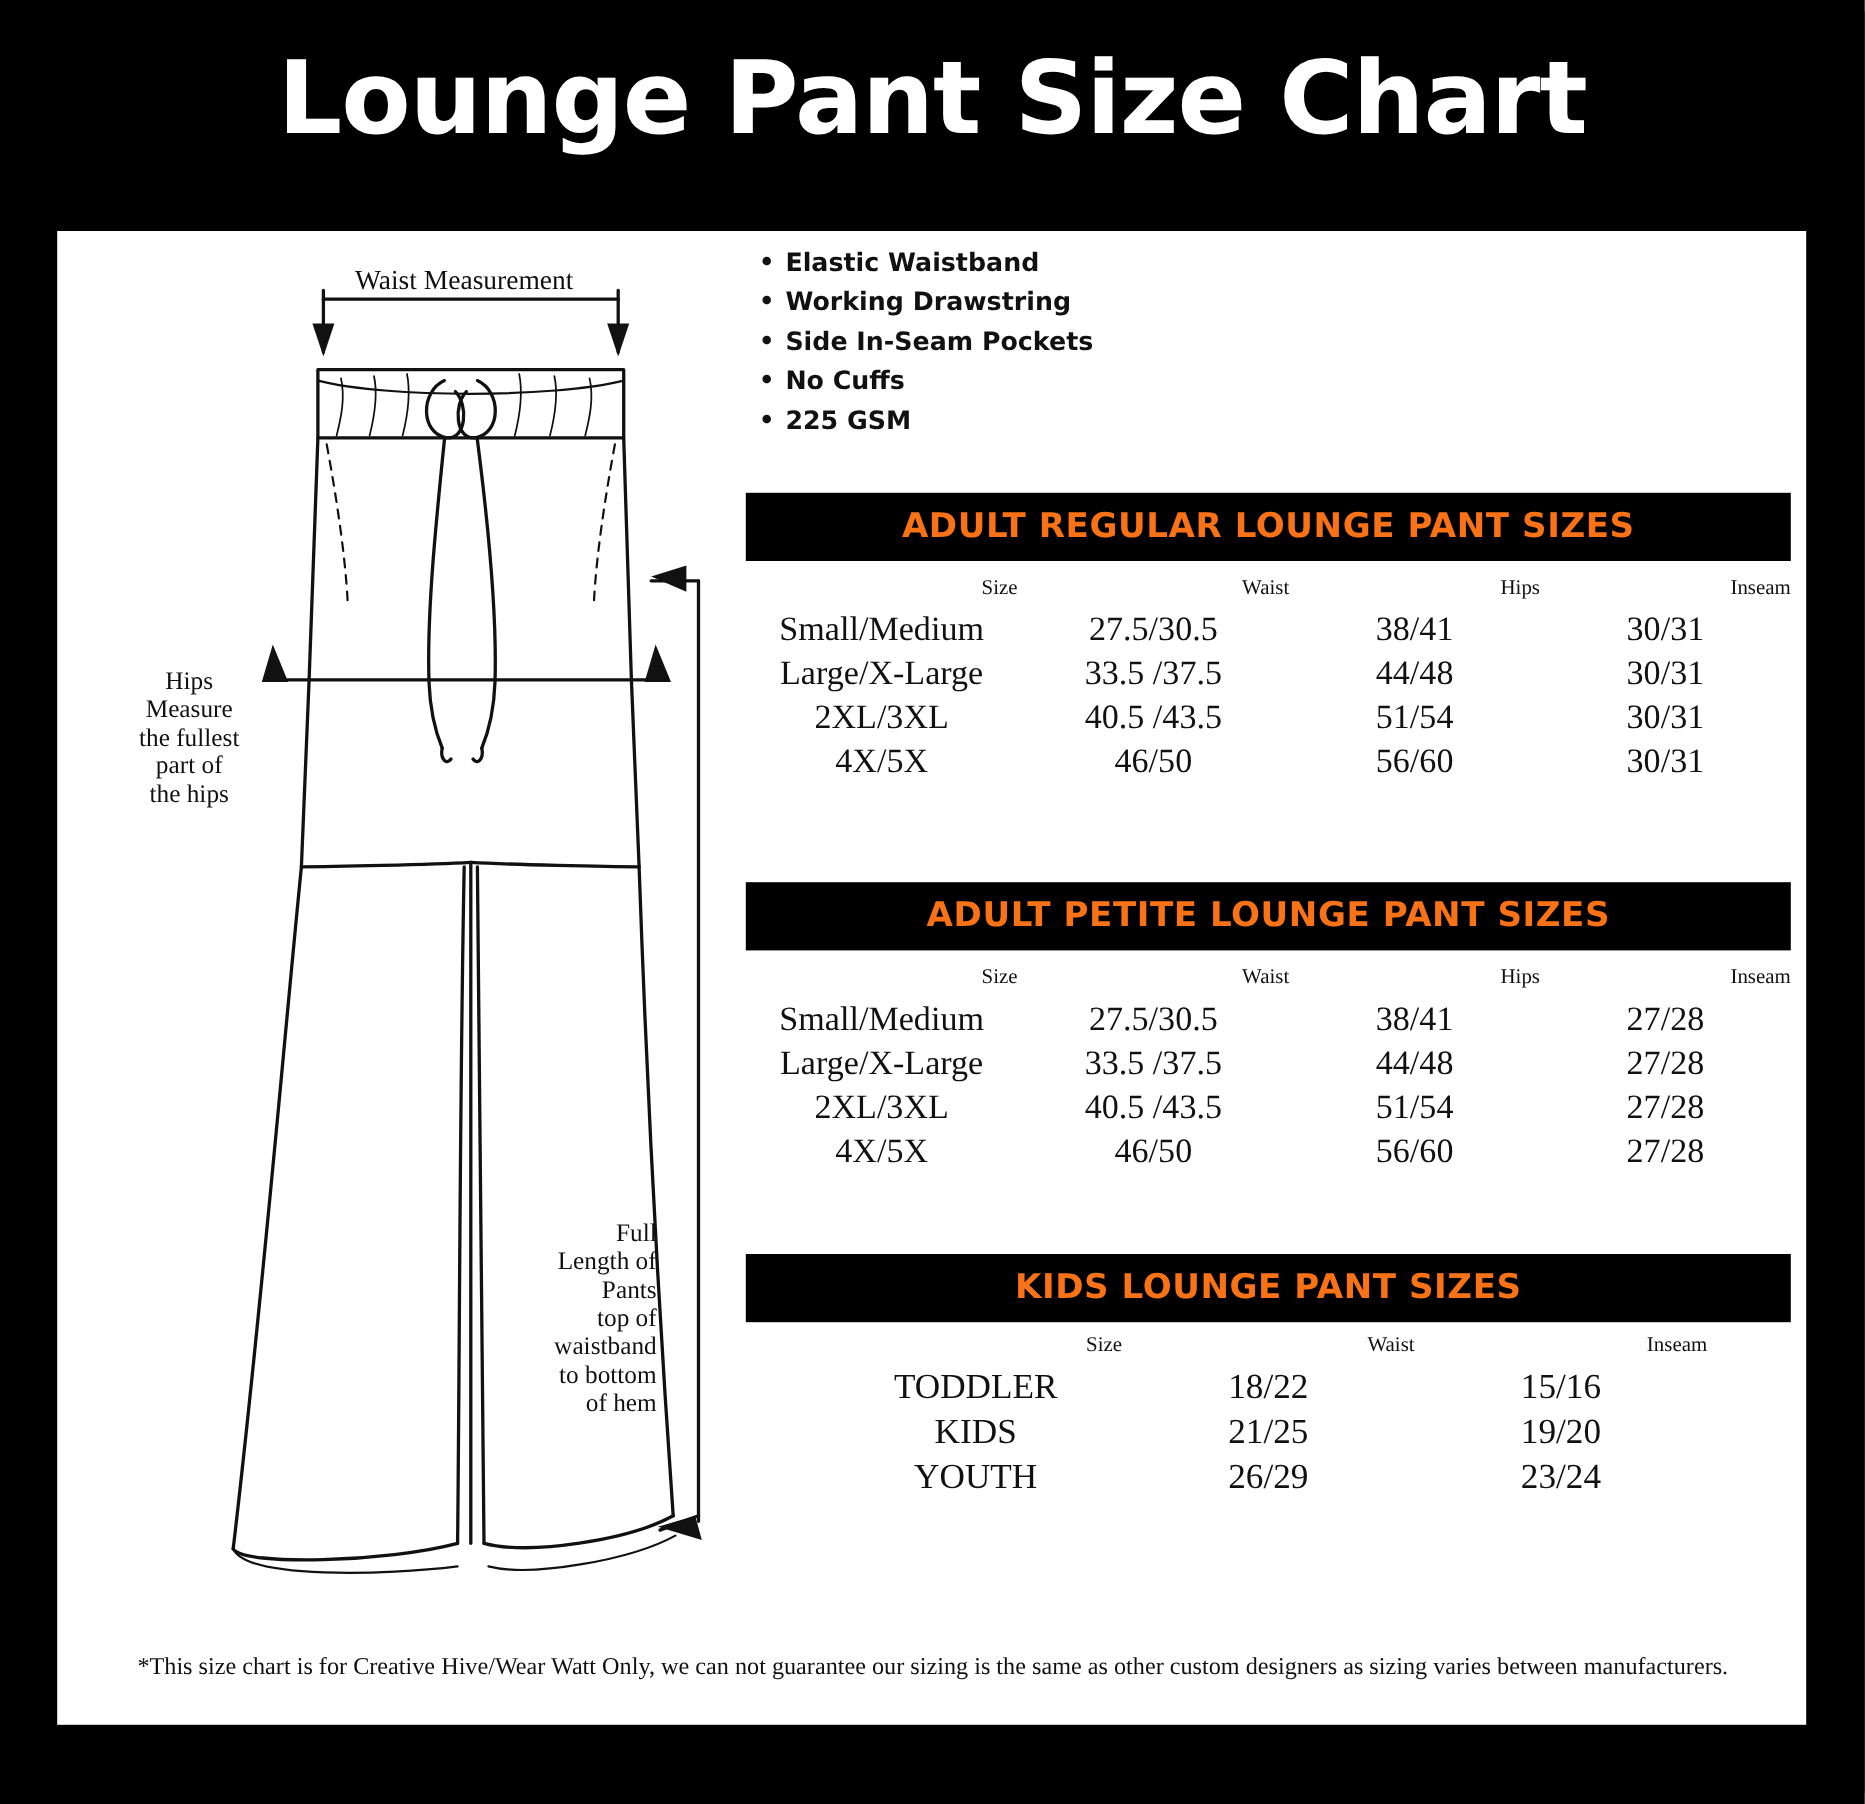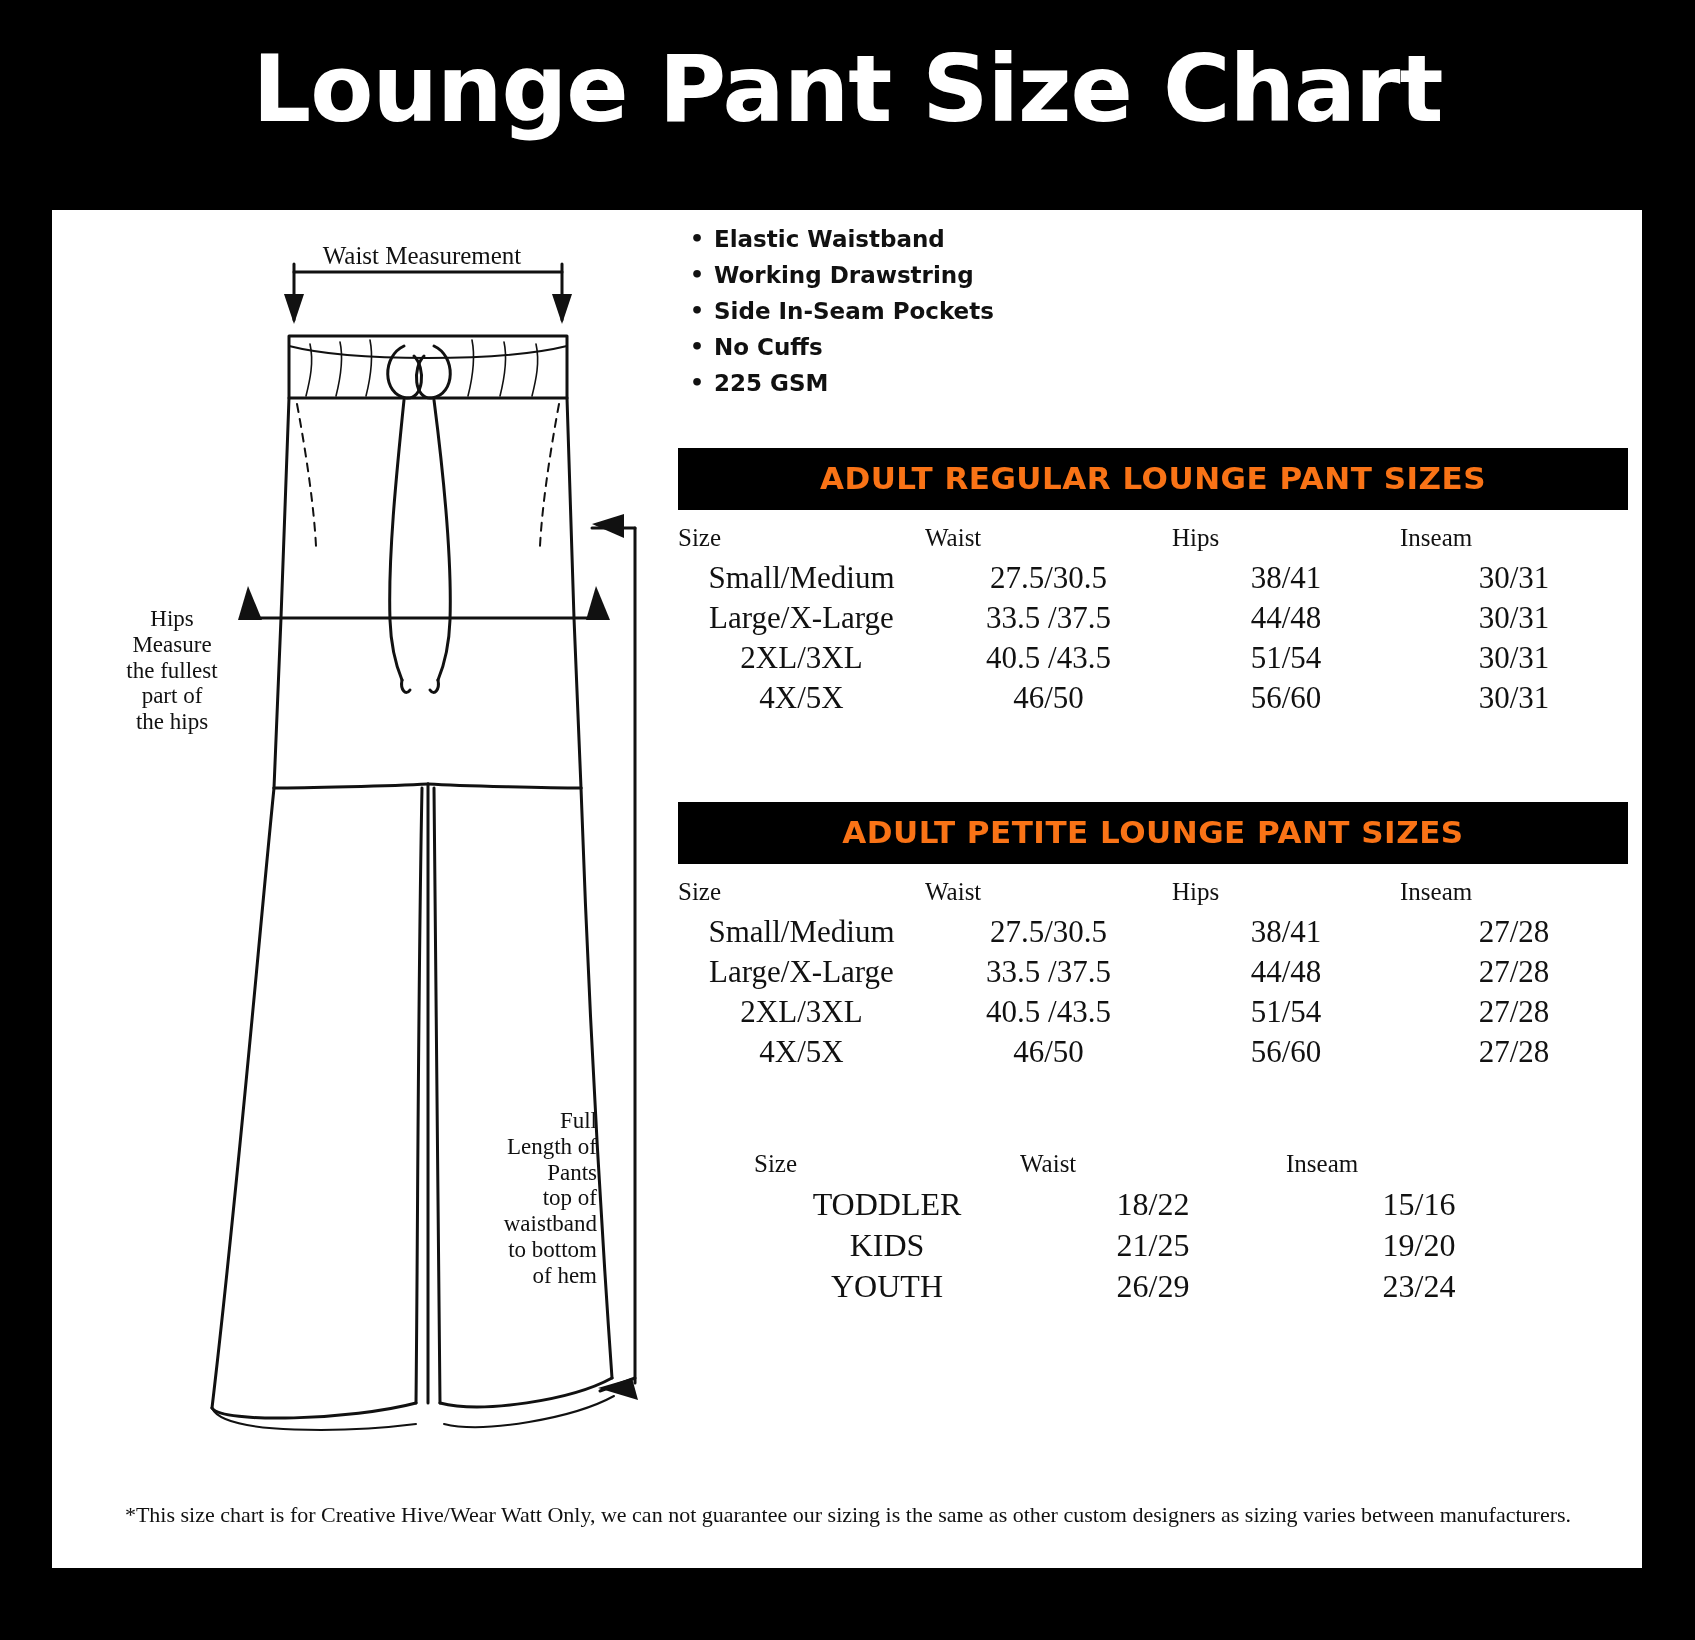--- a/index.html
+++ b/index.html
@@ -126,23 +126,23 @@
   .sect-3 { top: 930px; }
 
   table.sizes {
     width: 100%;
     border-collapse: collapse;
     font-family: "Liberation Serif", serif;
     color: #111111;
   }
   table.sizes th {
     font-weight: normal;
-    font-size: 25px;
+    font-size: 19px;
     padding: 14px 0 6px 0;
-    text-align: left;
+    text-align: right;
   }
   table.sizes td {
     font-size: 31px;
     text-align: center;
     padding: 2px 0 2px 0;
     white-space: nowrap;
   }
   table.sizes.cols4 th:nth-child(1),
   table.sizes.cols4 td:nth-child(1) { width: 26%; }
   table.sizes.cols4 th:nth-child(2),
@@ -335,20 +335,21 @@
               <td>4X/5X</td>
               <td>46/50</td>
               <td>56/60</td>
               <td>27/28</td>
             </tr>
           </tbody>
         </table>
       </div>
 
       <div class="sect sect-3">
+        <div class="band">KIDS LOUNGE PANT SIZES</div>
         <table class="sizes cols3">
           <thead>
             <tr>
               <th>Size</th>
               <th>Waist</th>
               <th>Inseam</th>
             </tr>
           </thead>
           <tbody>
             <tr>

